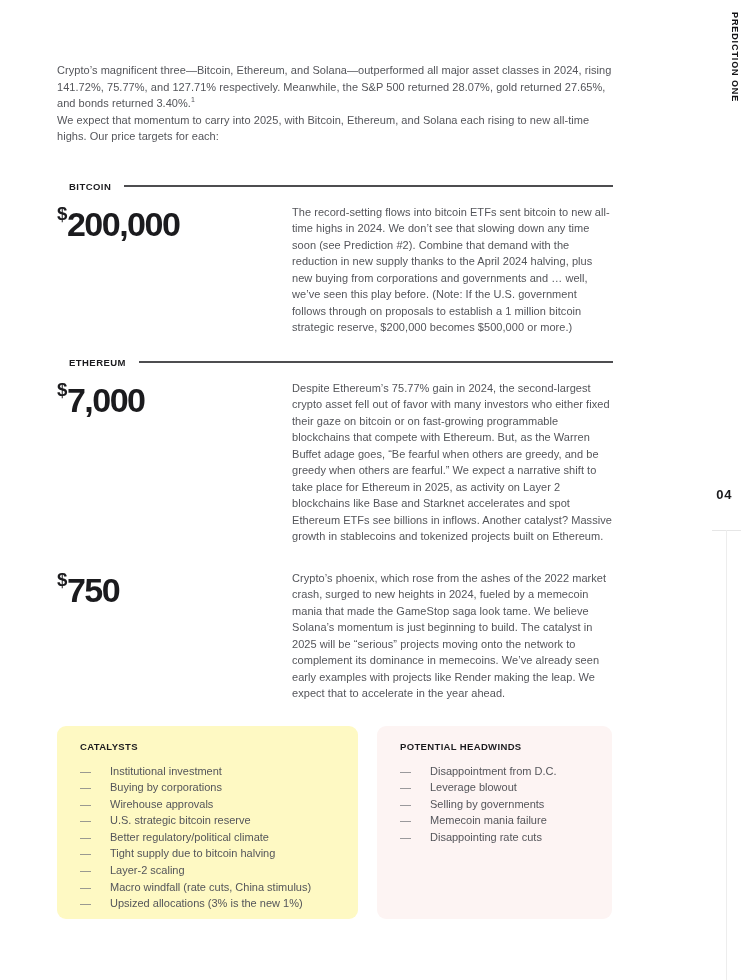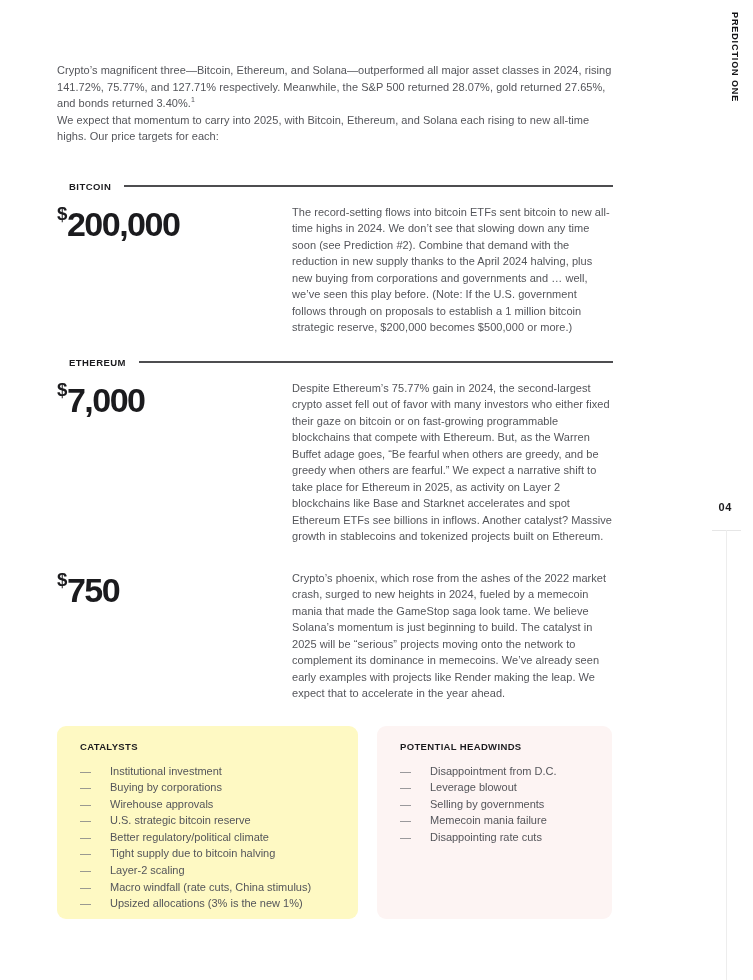--- a/index.html
+++ b/index.html
@@ -37,22 +37,22 @@
   .box-title { font-size:9.5px; font-weight:bold; color:#1b1b1e; letter-spacing:0.35px; }
   .box ul { list-style:none; margin-top:11px; }
   .box li { display:flex; font-size:11px; line-height:16.6px; color:#54555a; }
   .box li .dash { flex:0 0 30px; width:30px; color:#7c7d82; }
 
   .edge-label {
     position:absolute; top:12px; right:13px; writing-mode:vertical-rl;
     font-size:9px; font-weight:bold; letter-spacing:0.9px; color:#131316;
   }
   .page-number {
-    position:absolute; top:501px; right:21px;
-    font-size:11px; font-weight:bold; letter-spacing:0.6px; color:#1b1b1e;
+    position:absolute; top:487px; right:21px;
+    font-size:13px; font-weight:bold; letter-spacing:0.6px; color:#1b1b1e;
   }
   .fold-mark-h { position:absolute; left:712px; top:530px; width:29px; height:1px; background:#e6e6e6; }
   .fold-mark-v { position:absolute; left:726px; top:530px; width:1px; height:450px; background:#ededed; }
 </style>
 </head>
 <body>
 
 <div class="page">
 
   <div class="edge-label">PREDICTION ONE</div>

